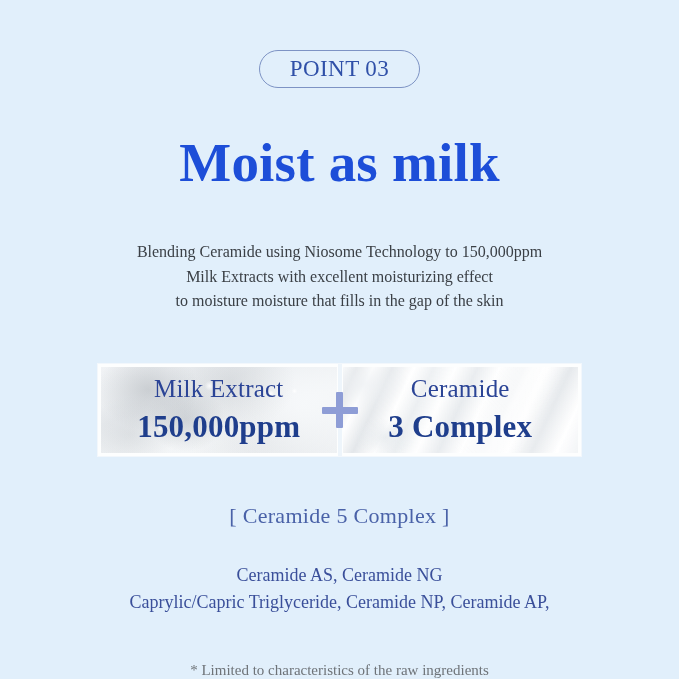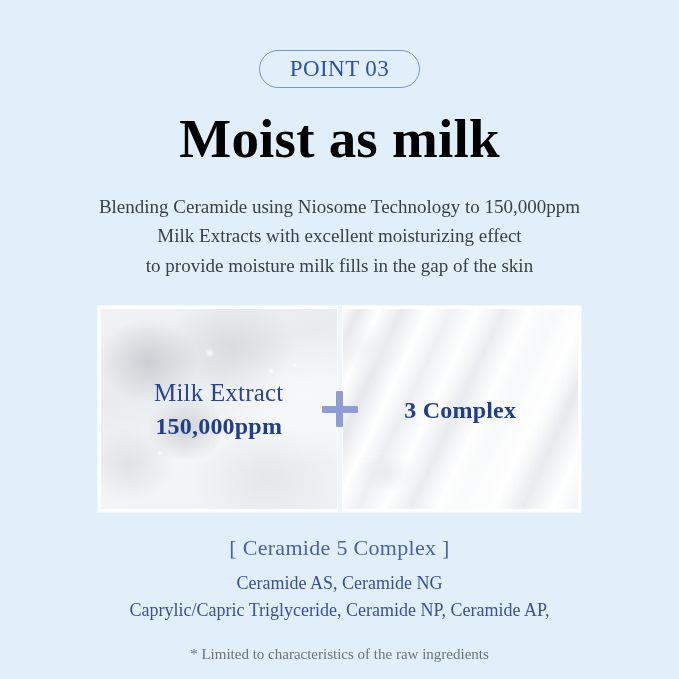--- a/index.html
+++ b/index.html
@@ -14,20 +14,21 @@
     overflow: hidden;
     position: relative;
   }
 
   .page {
     position: absolute;
     inset: 0;
     display: flex;
     flex-direction: column;
     align-items: center;
+    gap: 24px;
   }
 
   
   .point-badge {
     margin-top: 50px;
     border: 1.4px solid #7d93c4;
     border-radius: 999px;
     padding: 6px 30px 7px 30px;
     background: transparent;
     line-height: 1;
@@ -38,32 +39,32 @@
     color: #2f50a8;
     font-family: "Liberation Serif", serif;
     display: block;
   }
 
   
   .headline {
     margin-top: 22px;
     font-size: 55px;
     font-weight: 700;
-    color: #000000;
+    color: #1d4ed8;
     letter-spacing: 0.2px;
     line-height: 1.05;
     text-align: left;
   }
 
   
   .description {
     margin-top: 24px;
     text-align: center;
     color: #3b4046;
-    font-size: 19px;
+    font-size: 16px;
     line-height: 1.55;
   }
   .description div { white-space: nowrap; }
 
   
   .panels {
     position: relative;
     margin-top: 26px;
     width: 483px;
     height: 206px;
@@ -90,21 +91,21 @@
     line-height: 1.24;
   }
   .panel-line1 {
     display: block;
     font-size: 25px;
     color: #2b4496;
     letter-spacing: 0.2px;
   }
   .panel-line2 {
     display: block;
-    font-size: 24px;
+    font-size: 31px;
     font-weight: 700;
     color: #1f3e8c;
     letter-spacing: 0.2px;
     margin-top: 4px;
   }
 
   
   .milk-bg {
     position: absolute;
     inset: 0;
@@ -234,36 +235,37 @@
 
   <div class="point-badge">
     <span class="point-badge-label">POINT 03</span>
   </div>
 
   <div class="headline">Moist as milk</div>
 
   <div class="description">
     <div>Blending Ceramide using Niosome Technology to 150,000ppm</div>
     <div>Milk Extracts with excellent moisturizing effect</div>
-    <div>to provide moisture milk fills in the gap of the skin</div>
+    <div>to moisture moisture that fills in the gap of the skin</div>
   </div>
 
   <div class="panels">
 
     <div class="panel">
       <div class="milk-bg"></div>
       <div class="panel-inner">
         <span class="panel-line1">Milk Extract</span>
         <span class="panel-line2">150,000ppm</span>
       </div>
     </div>
 
     <div class="panel">
       <div class="cream-bg"></div>
       <div class="panel-inner">
+        <span class="panel-line1">Ceramide</span>
         <span class="panel-line2">3 Complex</span>
       </div>
     </div>
 
     <div class="panel-divider"></div>
     <div class="plus-mark"></div>
   </div>
 
   <div class="complex-title">[ Ceramide 5 Complex ]</div>
 

